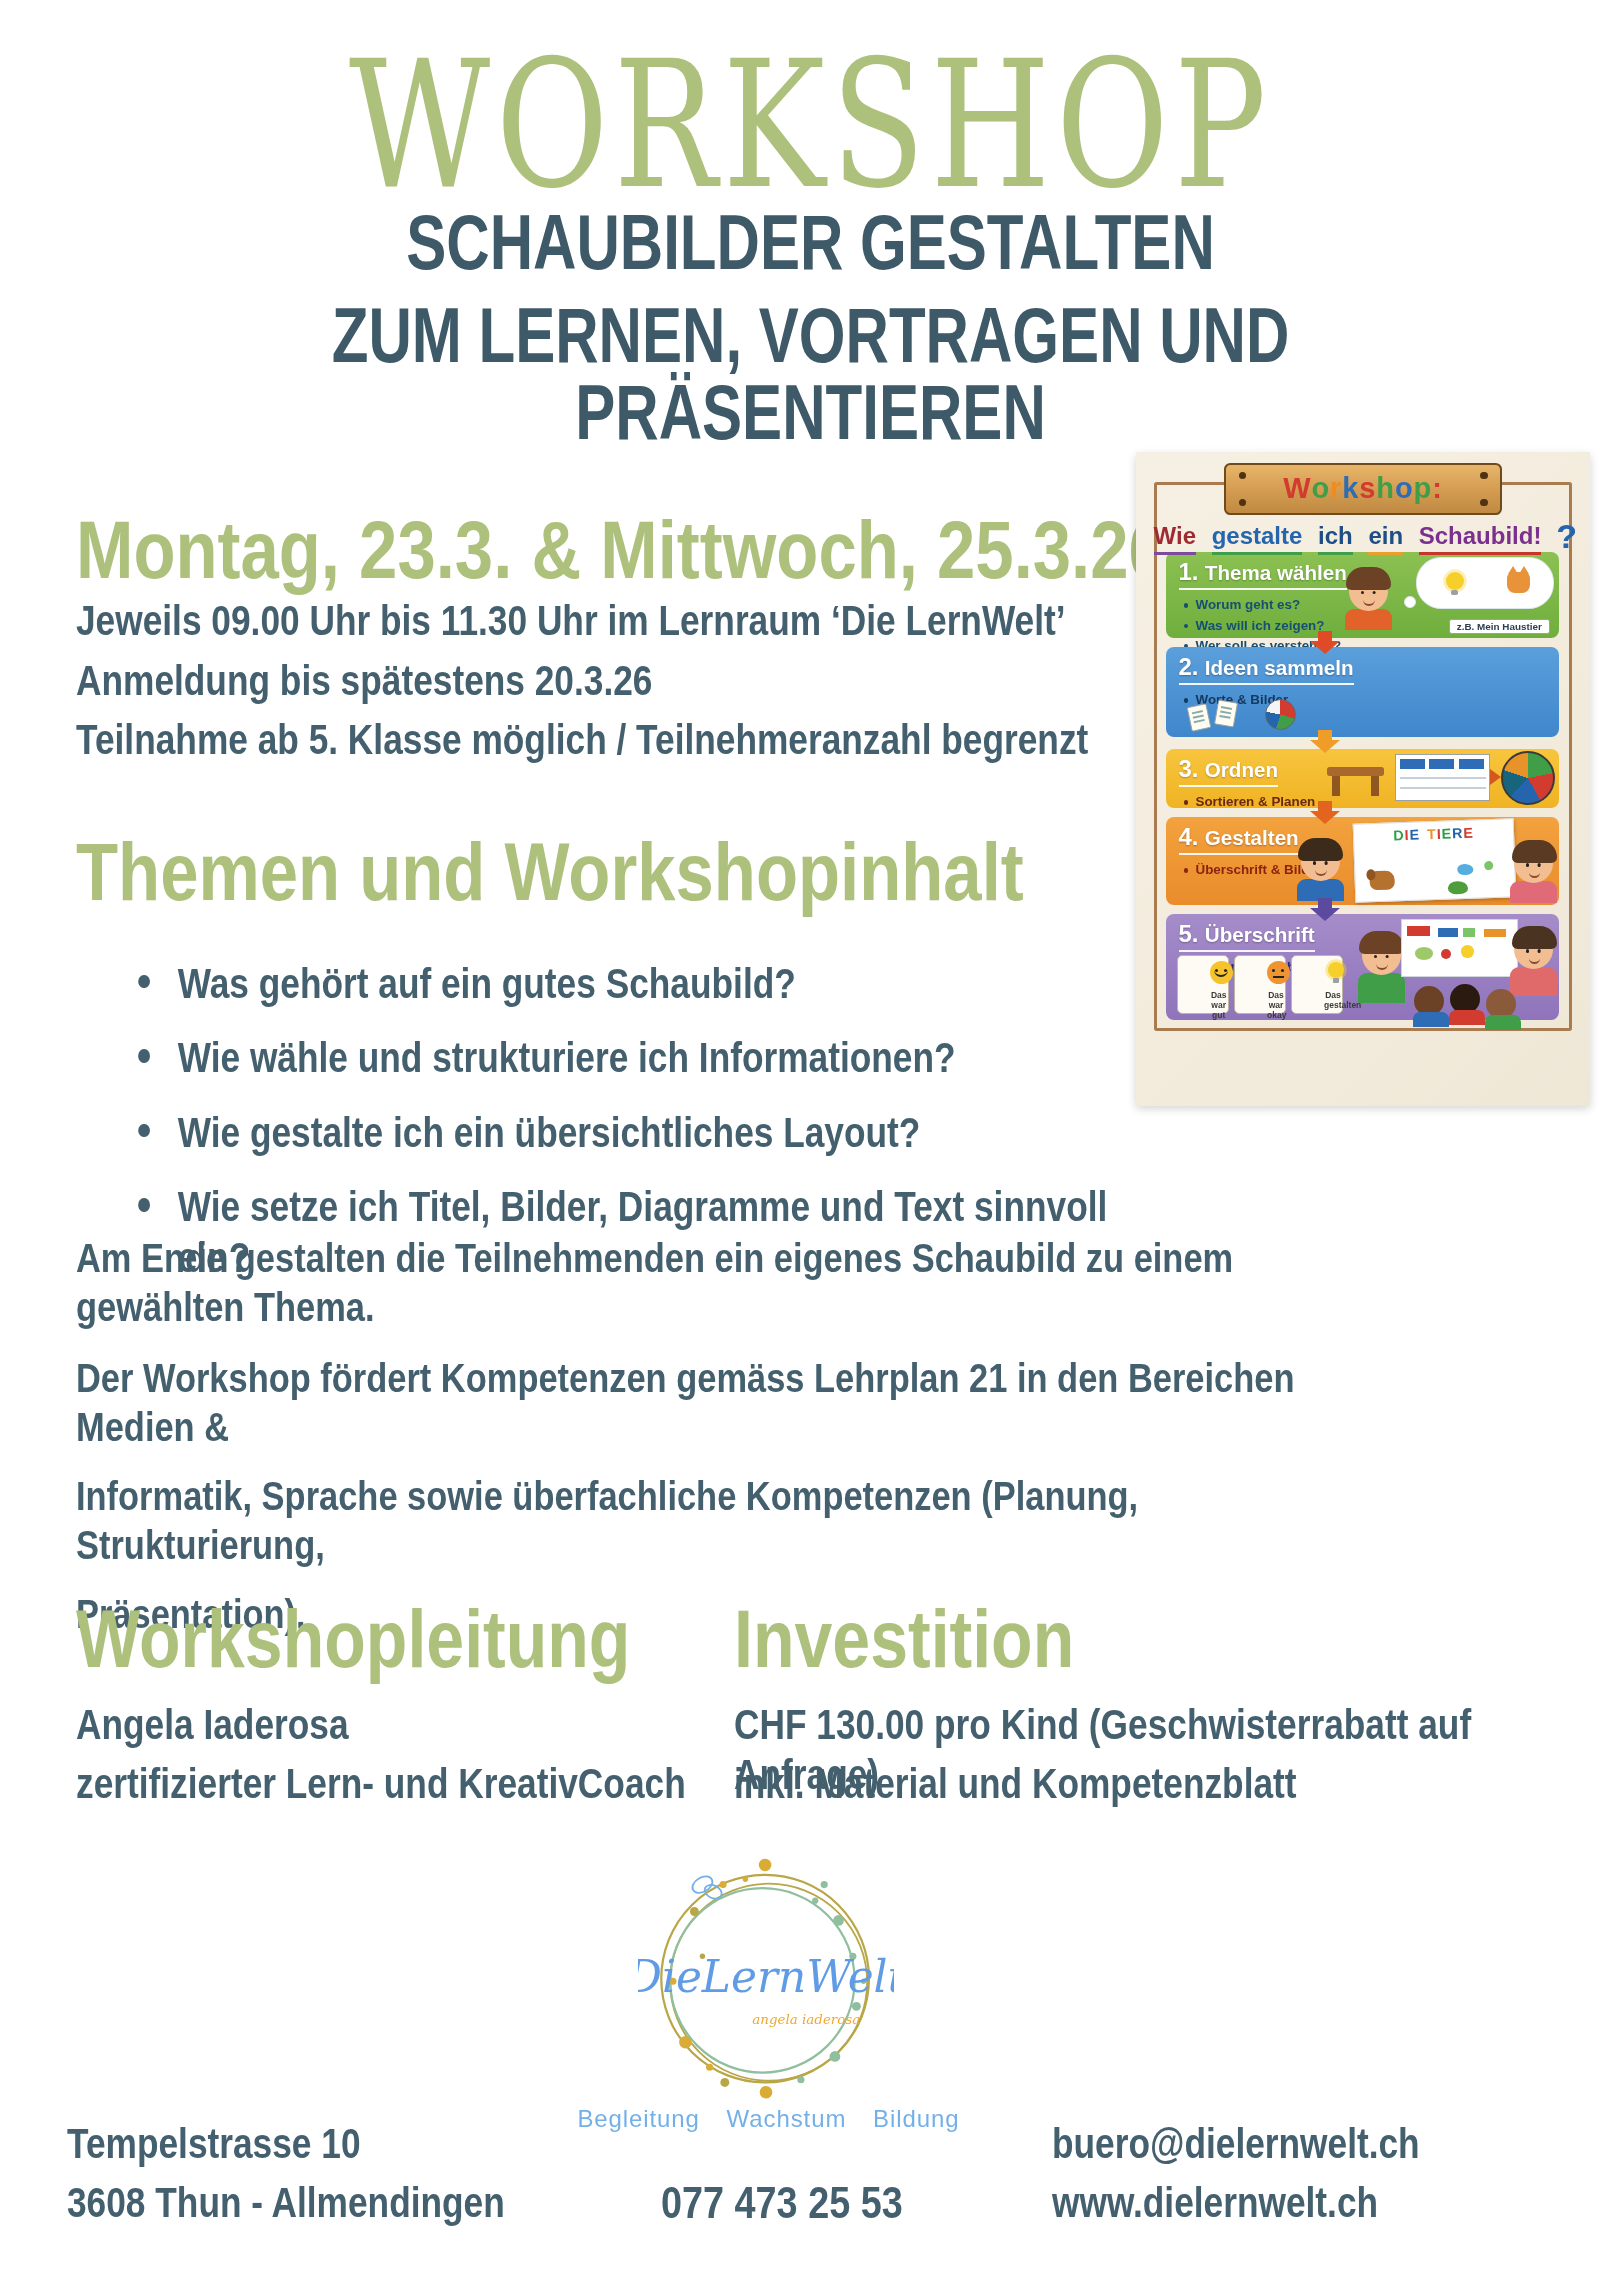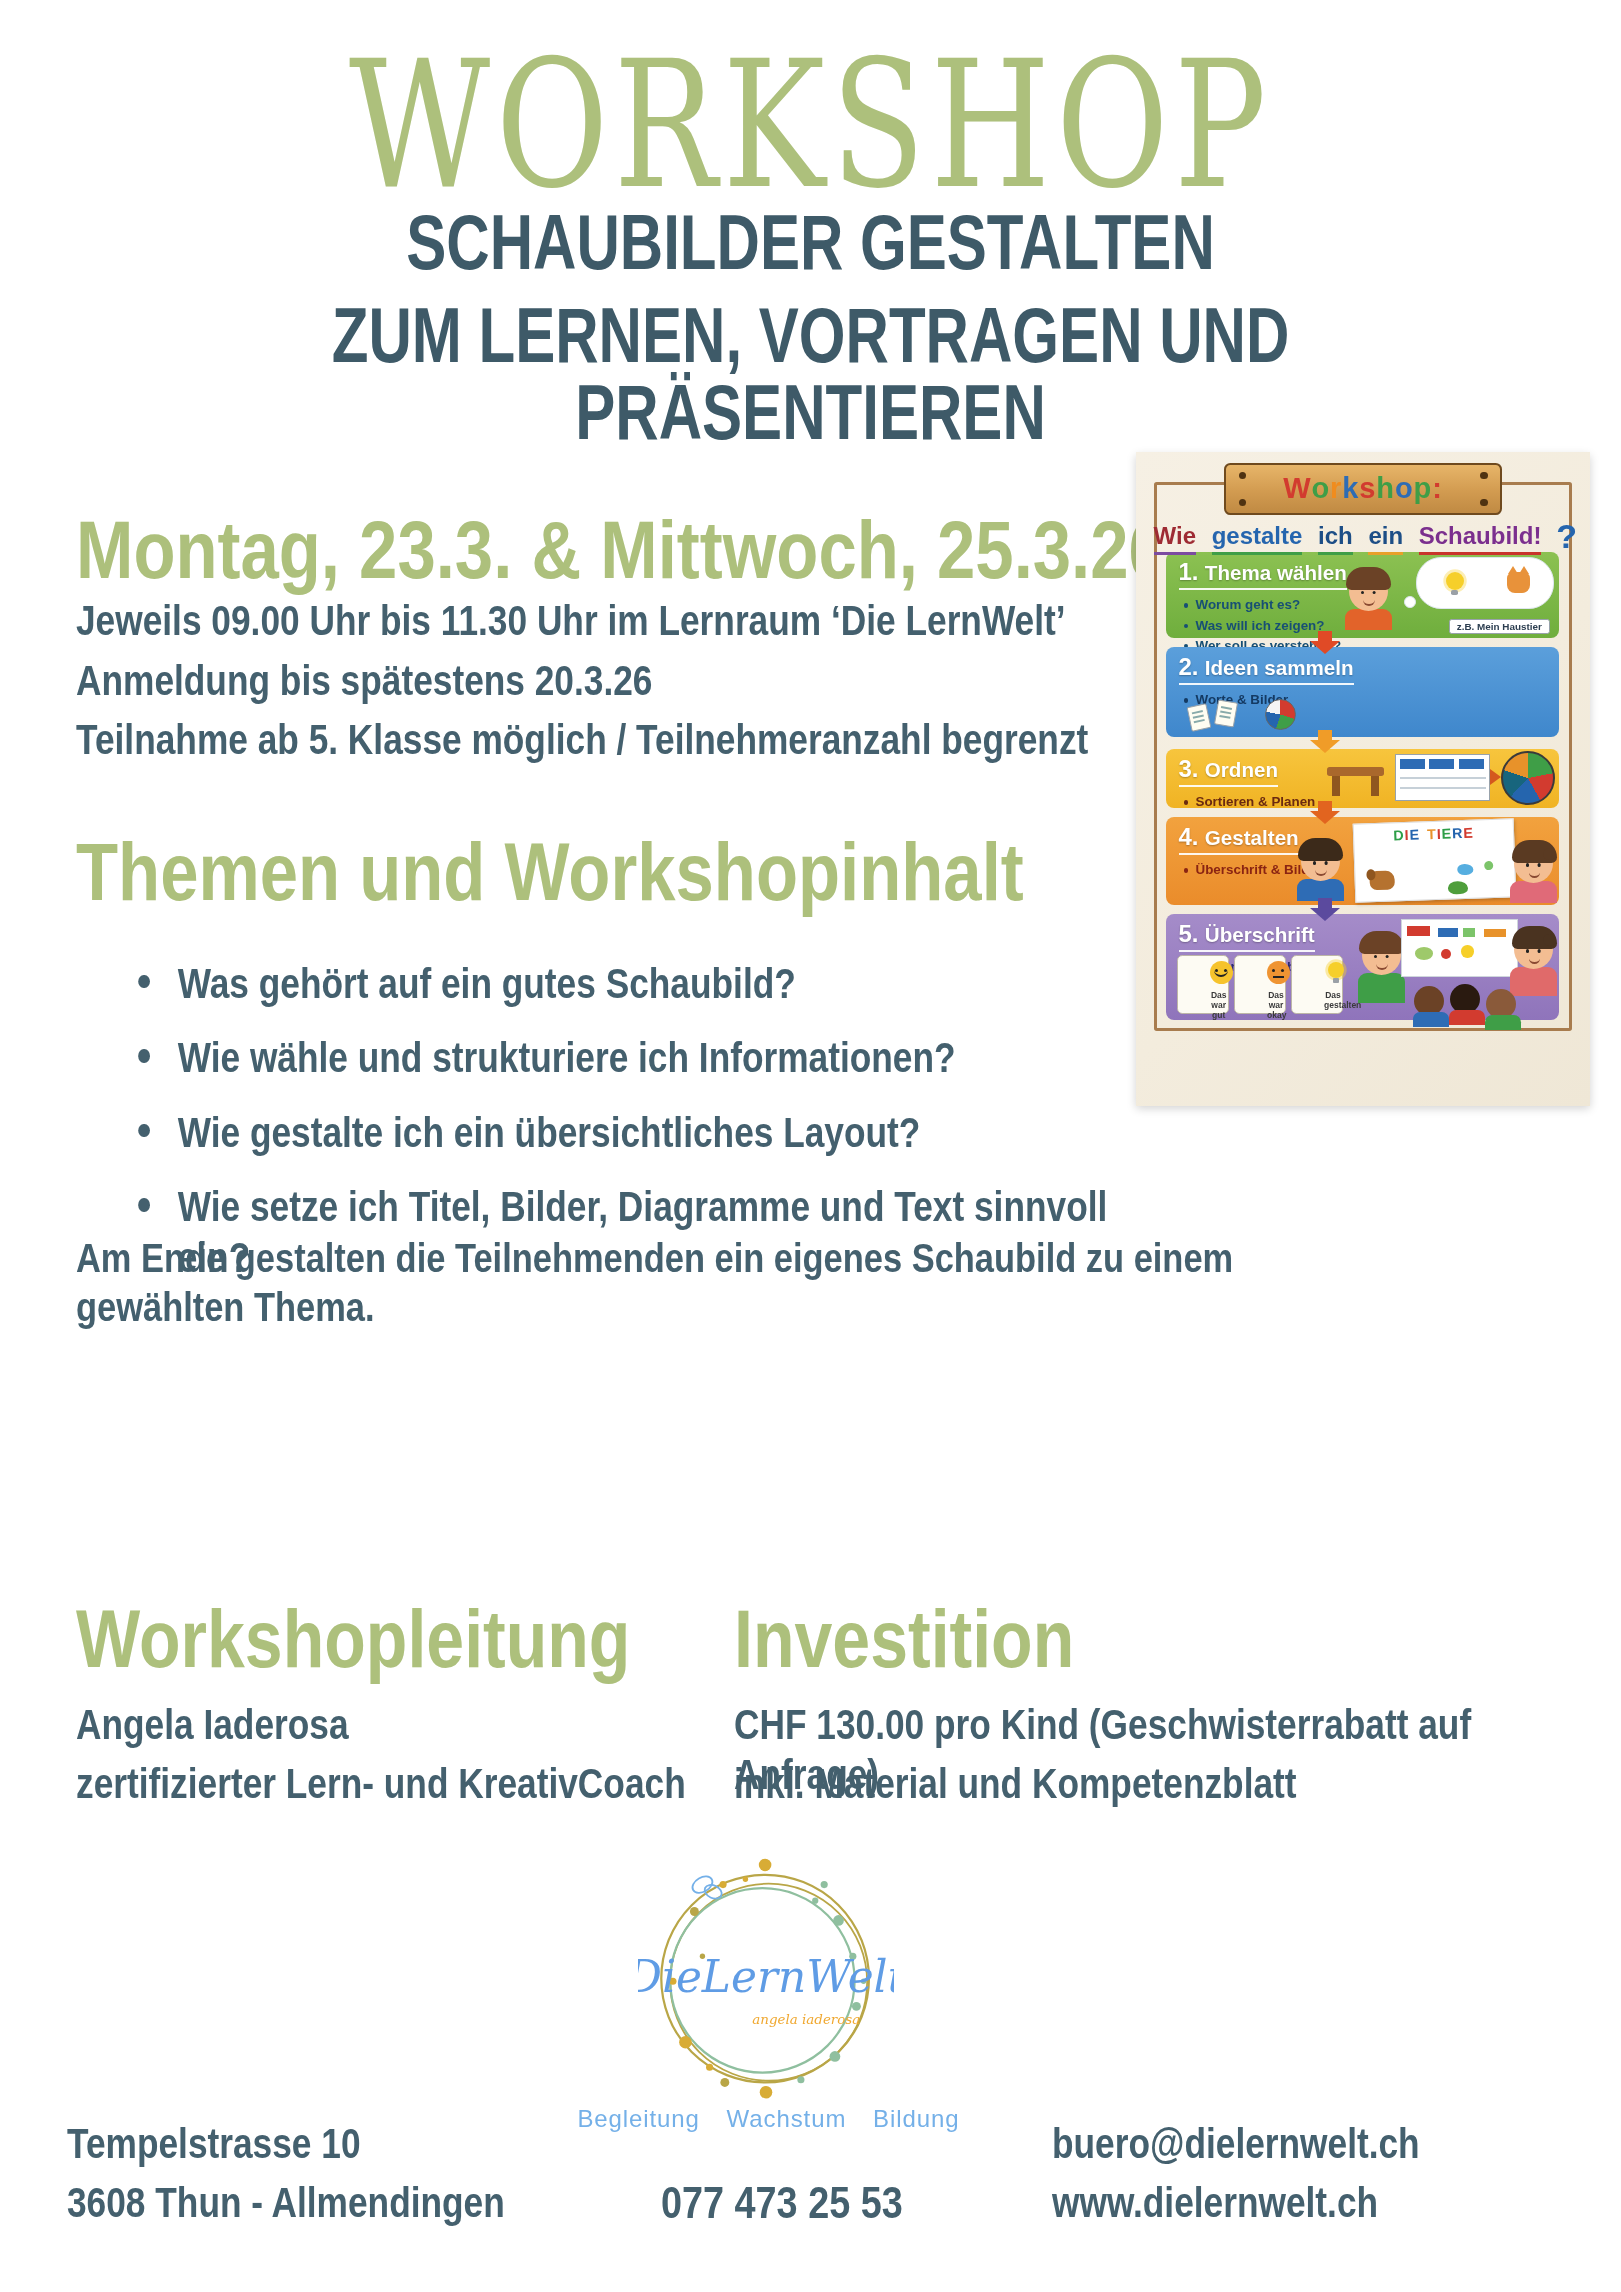--- a/index.html
+++ b/index.html
@@ -223,20 +223,25 @@
 
   <div class="abs green-h cxl" style="left:76px; top:831px; font-size:82px;">Themen und Workshopinhalt</div>
   <div class="abs bullets">
     <div class="bl">Was gehört auf ein gutes Schaubild?</div>
     <div class="bl">Wie wähle und strukturiere ich Informationen?</div>
     <div class="bl">Wie gestalte ich ein übersichtliches Layout?</div>
     <div class="bl">Wie setze ich Titel, Bilder, Diagramme und Text sinnvoll ein?</div>
   </div>
 
   <div class="abs body-t cxl" style="left:76px; top:1234px; font-size:41px;">Am Ende gestalten die Teilnehmenden ein eigenes Schaubild zu einem gewählten Thema.</div>
+  <div class="abs" style="left:76px; top:1354px;">
+    <div class="body-t cxl para-line" style="font-size:41px;">Der Workshop fördert Kompetenzen gemäss Lehrplan 21 in den Bereichen Medien &amp;</div>
+    <div class="body-t cxl para-line" style="font-size:41px;">Informatik, Sprache sowie überfachliche Kompetenzen (Planung, Strukturierung,</div>
+    <div class="body-t cxl para-line" style="font-size:41px;">Präsentation).</div>
+  </div>
 
   <div class="abs green-h cxl" style="left:76px; top:1599px; font-size:81px;">Workshopleitung</div>
   <div class="abs body-t cxl" style="left:76px; top:1700px;">Angela Iaderosa</div>
   <div class="abs body-t cxl" style="left:76px; top:1759px;">zertifizierter Lern- und KreativCoach</div>
 
   <div class="abs green-h cxl" style="left:734px; top:1599px; font-size:81px;">Investition</div>
   <div class="abs body-t cxl" style="left:734px; top:1700px;">CHF 130.00 pro Kind (Geschwisterrabatt auf Anfrage)</div>
   <div class="abs body-t cxl" style="left:734px; top:1759px;">inkl. Material und Kompetenzblatt</div>
 
   <svg class="abs" style="left:638px; top:1847px;" width="256" height="265" viewBox="0 0 286 296">

